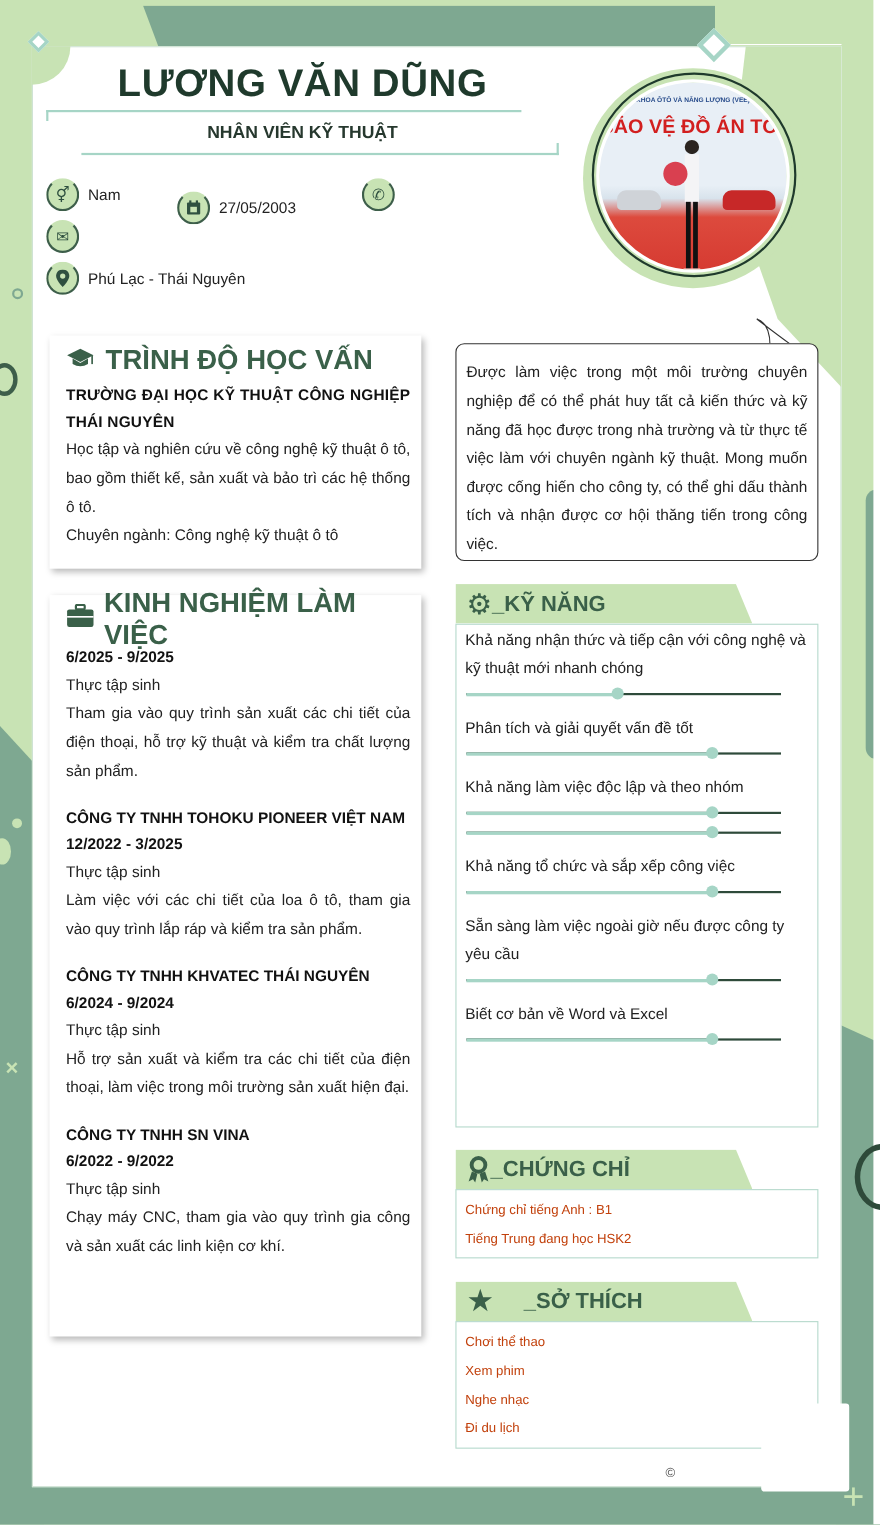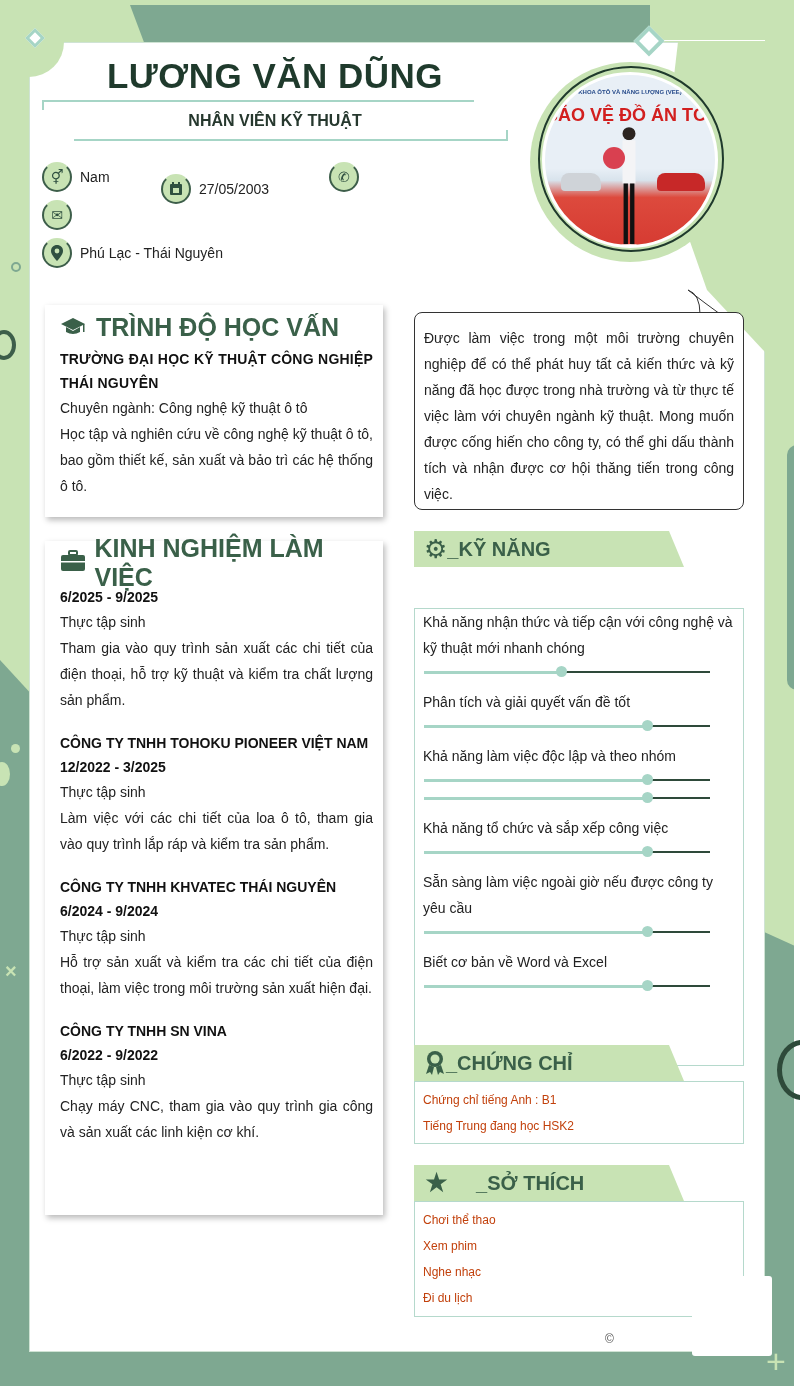--- a/index.html
+++ b/index.html
@@ -143,22 +143,22 @@
     <span class="ico">
       <svg width="26" height="20" viewBox="0 0 26 20">
           <path d="M13 2 L25 8 L13 14 L1 8 Z" fill="#3a6049"></path>
           <path d="M6 11 L6 16 Q13 20 20 16 L20 11 L13 15 Z" fill="#3a6049"></path>
           <rect x="23" y="8" width="1.5" height="8" fill="#3a6049"></rect>
         </svg>
     </span>
     <span>TRÌNH ĐỘ HỌC VẤN</span>
   </div>
   <div class="bold bold-j" style="margin-top:-2px;letter-spacing:0.2px;">TRƯỜNG ĐẠI HỌC KỸ THUẬT CÔNG NGHIỆP THÁI NGUYÊN</div>
+  <div class="txt txt-j">Học tập và nghiên cứu về công nghệ kỹ thuật ô tô, bao gồm thiết kế, sản xuất và bảo trì các hệ thống ô tô.</div>
   <div class="txt">Chuyên ngành: Công nghệ kỹ thuật ô tô</div>
-  <div class="txt txt-j">Học tập và nghiên cứu về công nghệ kỹ thuật ô tô, bao gồm thiết kế, sản xuất và bảo trì các hệ thống ô tô.</div>
 </div>
 
 <div class="card" style="left:45px;top:541px;width:338px;height:674px;">
   <div class="card-head">
     <span class="ico">
       <svg width="26" height="22" viewBox="0 0 26 22">
           <rect x="9" y="1" width="8" height="4" rx="1" fill="none" stroke="#3a6049" stroke-width="2"></rect>
           <rect x="1" y="5" width="24" height="16" rx="2" fill="#3a6049"></rect>
           <rect x="1" y="11" width="24" height="1.5" fill="#fff"></rect>
         </svg>
@@ -188,21 +188,21 @@
     <div class="txt">Thực tập sinh</div>
     <div class="txt txt-j">Chạy máy CNC, tham gia vào quy trình gia công và sản xuất các linh kiện cơ khí.</div>
   </div>
 </div>
 
 <div class="sec-head" style="left:414px;top:531px;width:280px;">
   <div class="sec-head-bg"></div>
   <span style="position:relative;font-size:26px;line-height:26px;color:#3a6049;">⚙</span>
   <span style="position:relative;">_KỸ NĂNG</span>
 </div>
-<div class="sec-box" style="left:414px;top:567px;width:330px;height:458px;padding-top:0;margin-top:41px;">
+<div class="sec-box" style="left:414px;top:567px;width:330px;height:458px;padding-top:0;">
   <div>
     <div class="skill-label">Khả năng nhận thức và tiếp cận với công nghệ và kỹ thuật mới nhanh chóng</div>
     <div class="skill-bar">
         <div class="skill-fill" style="width:48%"></div>
         <div class="skill-knob" style="left:calc(48% - 5px)"></div>
       </div>
   </div>
   <div>
     <div class="skill-label">Phân tích và giải quyết vấn đề tốt</div>
     <div class="skill-bar">

